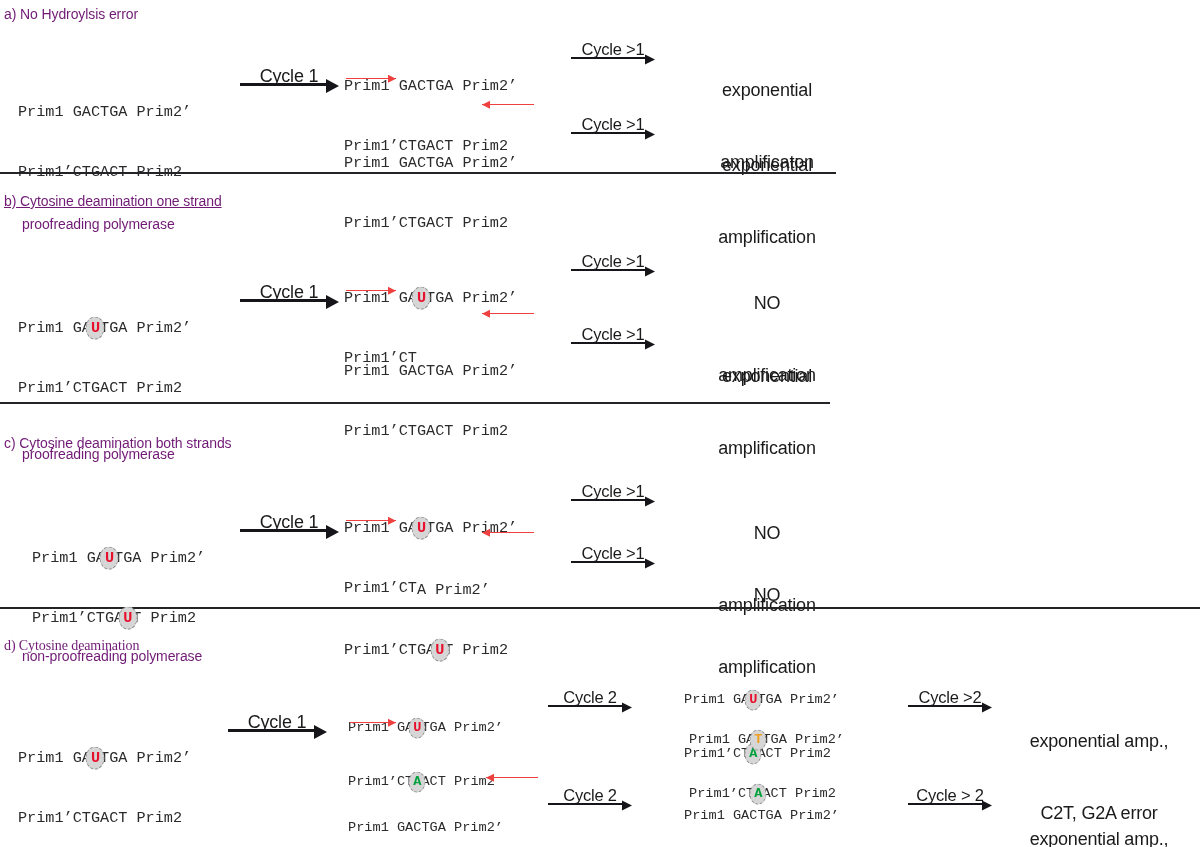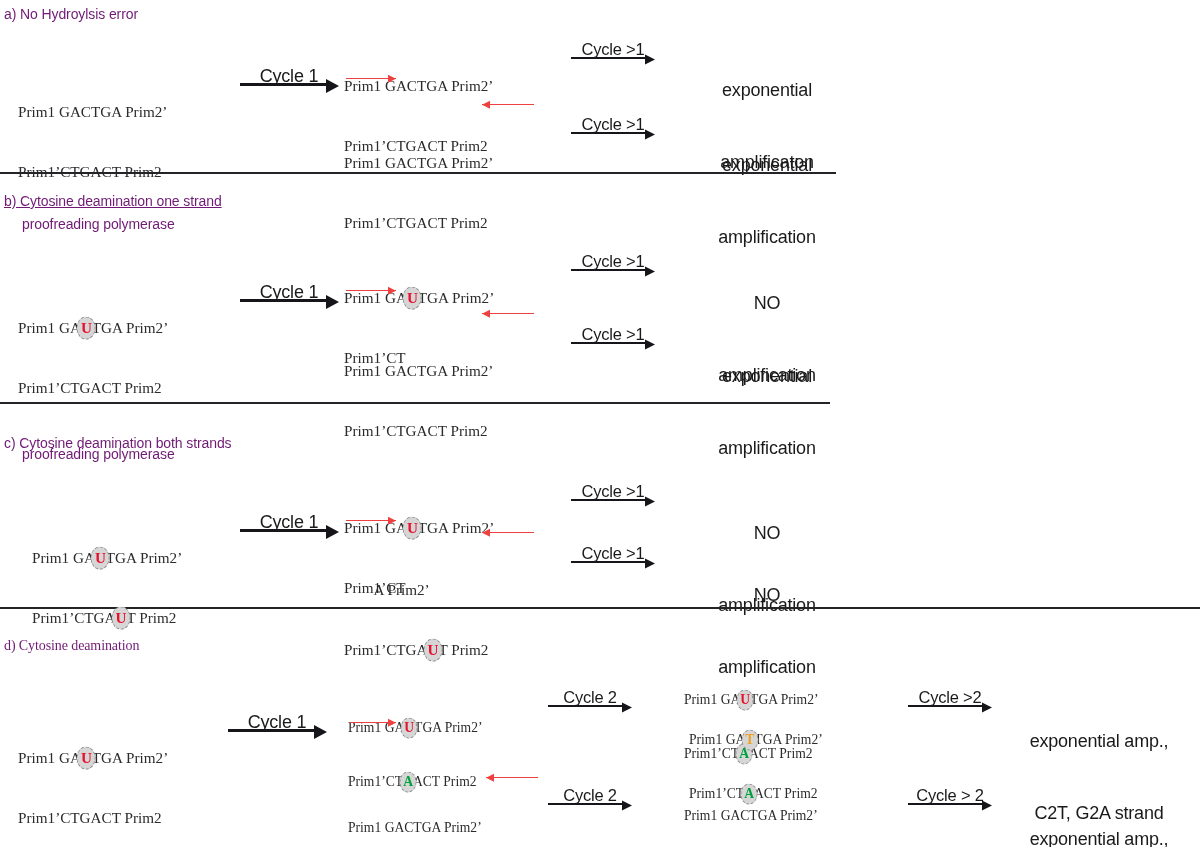--- a/index.html
+++ b/index.html
@@ -15,21 +15,21 @@
   .caption{
     position:absolute;
     font-family:"Liberation Sans", sans-serif;
     font-size:14px;line-height:23px;
     color:#701a75;white-space:pre;letter-spacing:-0.1px;
   }
 
   
   .seq{
     position:absolute;
-    font-family:Liberation Serif, serif;
+    font-family:Liberation Mono, monospace;
     font-size:15.2px;line-height:20px;
     color:#2b2b2b;white-space:pre;letter-spacing:0px;
   }
   .seq .row{height:20px;white-space:pre;}
   .seq.sm{font-size:13.6px;line-height:18px;}
   .seq.sm .row{height:18px;}
 
   
   .hl{
     position:relative;display:inline-block;
@@ -261,20 +261,21 @@
     <div class="head" style="left:74px;"></div>
   </div>
   <div class="outcome" style="left:672px;top:535px;width:190px;">
     <div>NO</div>
     <div>amplification</div>
   </div>
 
   <div class="rule" style="left:0;top:607px;width:1200px;"></div>
 
   <div class="caption" style="left:4px;top:634px;font-family:Liberation Serif, serif;">d) Cytosine deamination</div>
+  <div class="caption" style="left:22px;top:645px;">non-proofreading polymerase</div>
 
   <div class="seq" style="left:18px;top:708px;">
     <div class="row"><span>Prim1 GA</span><span class="hl u">U</span><span>TGA Prim2’</span></div>
     <div class="row">Prim1’CTGACT Prim2</div>
   </div>
 
   <div class="arrow thick" style="left:228px;top:732px;width:98px;">
     <div class="lbl">Cycle 1</div>
     <div class="shaft" style="width:88px;"></div>
     <div class="head" style="left:86px;"></div>
@@ -304,21 +305,21 @@
     <div class="row"><span>Prim1’CT</span><span class="hl a">A</span><span>ACT Prim2</span></div>
   </div>
 
   <div class="arrow thin" style="left:908px;top:707px;width:84px;">
     <div class="lbl">Cycle &gt;2</div>
     <div class="shaft" style="width:76px;"></div>
     <div class="head" style="left:74px;"></div>
   </div>
   <div class="outcome" style="left:1000px;top:681px;width:198px;">
     <div>exponential amp.,</div>
-    <div>C2T, G2A strand</div>
+    <div>C2T, G2A error</div>
   </div>
 
   <div class="rarrow rev" style="left:486px;top:777px;width:52px;">
     <div class="rshaft"></div>
       <div class="rhead"></div>
   </div>
   <div class="seq sm" style="left:348px;top:783px;">
     <div class="row">Prim1 GACTGA Prim2’</div>
     
   </div>

